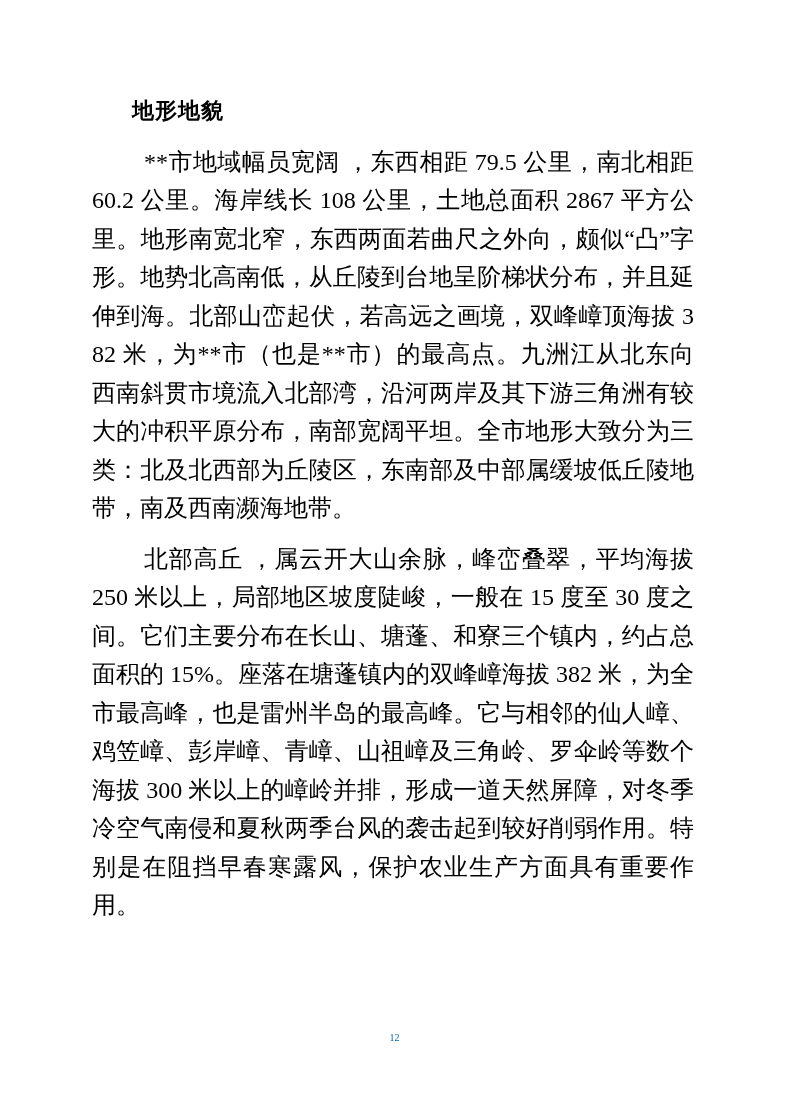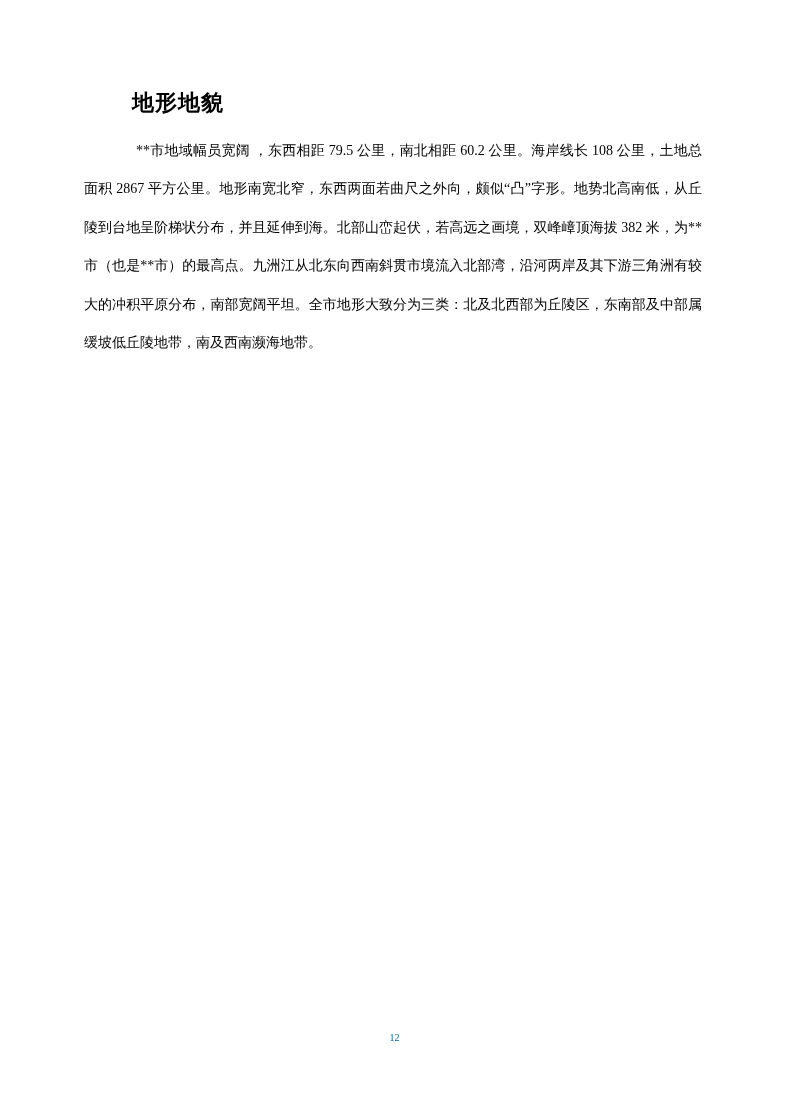--- a/index.html
+++ b/index.html
@@ -12,36 +12,36 @@
     width: 789px;
     height: 1118px;
     background: #ffffff;
     color: #000000;
     overflow: hidden;
     font-family: "Liberation Serif", "DejaVu Serif", serif;
   }
   .content {
     position: absolute;
     left: 80px;
-    top: 84px;
+    top: 92px;
     width: 626px;
   }
   .heading {
     font-family: "Liberation Sans", "DejaVu Sans", sans-serif;
     font-size: 22px;
     font-weight: bold;
     line-height: 38.5px;
     margin: 0 0 9px 0;
     text-indent: 52px;
     letter-spacing: 1px;
   }
   .para {
-    font-size: 14px;
+    font-size: 24px;
     line-height: 38.5px;
-    margin: 4px;
+    margin: 12px;
     text-align: justify;
     text-justify: inter-ideograph;
     text-indent: 52px;
     word-break: break-all;
   }
   .page-number {
     position: absolute;
     left: 0;
     right: 0;
     top: 1028px;
@@ -51,15 +51,16 @@
     color: #0369a1;
   }
 </style>
 </head>
 <body>
 
 <div class="page">
   <div class="content">
     <h1 class="heading">地形地貌</h1>
     <p class="para">**市地域幅员宽阔 ，东西相距 79.5 公里，南北相距 60.2 公里。海岸线长 108 公里，土地总面积 2867 平方公里。地形南宽北窄，东西两面若曲尺之外向，颇似“凸”字形。地势北高南低，从丘陵到台地呈阶梯状分布，并且延伸到海。北部山峦起伏，若高远之画境，双峰嶂顶海拔 382 米，为**市（也是**市）的最高点。九洲江从北东向西南斜贯市境流入北部湾，沿河两岸及其下游三角洲有较大的冲积平原分布，南部宽阔平坦。全市地形大致分为三类：北及北西部为丘陵区，东南部及中部属缓坡低丘陵地带，南及西南濒海地带。</p>
+    <p class="para">北部高丘 ，属云开大山余脉，峰峦叠翠，平均海拔 250 米以上，局部地区坡度陡峻，一般在 15 度至 30 度之间。它们主要分布在长山、塘蓬、和寮三个镇内，约占总面积的 15%。座落在塘蓬镇内的双峰嶂海拔 382 米，为全市最高峰，也是雷州半岛的最高峰。它与相邻的仙人嶂、鸡笠嶂、彭岸嶂、青嶂、山祖嶂及三角岭、罗伞岭等数个海拔 300 米以上的嶂岭并排，形成一道天然屏障，对冬季冷空气南侵和夏秋两季台风的袭击起到较好削弱作用。特别是在阻挡早春寒露风，保护农业生产方面具有重要作用。</p>
   </div>
   <div class="page-number">12</div>
 </div>
 
 </body></html>

